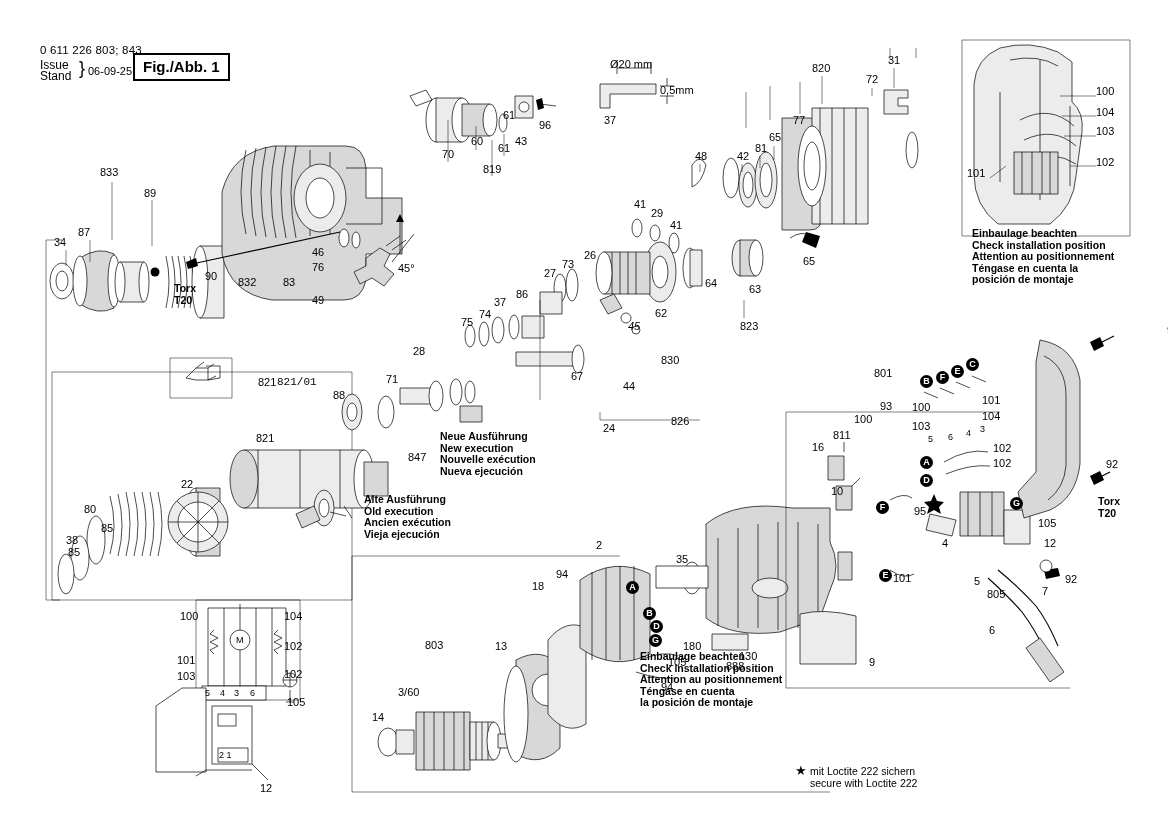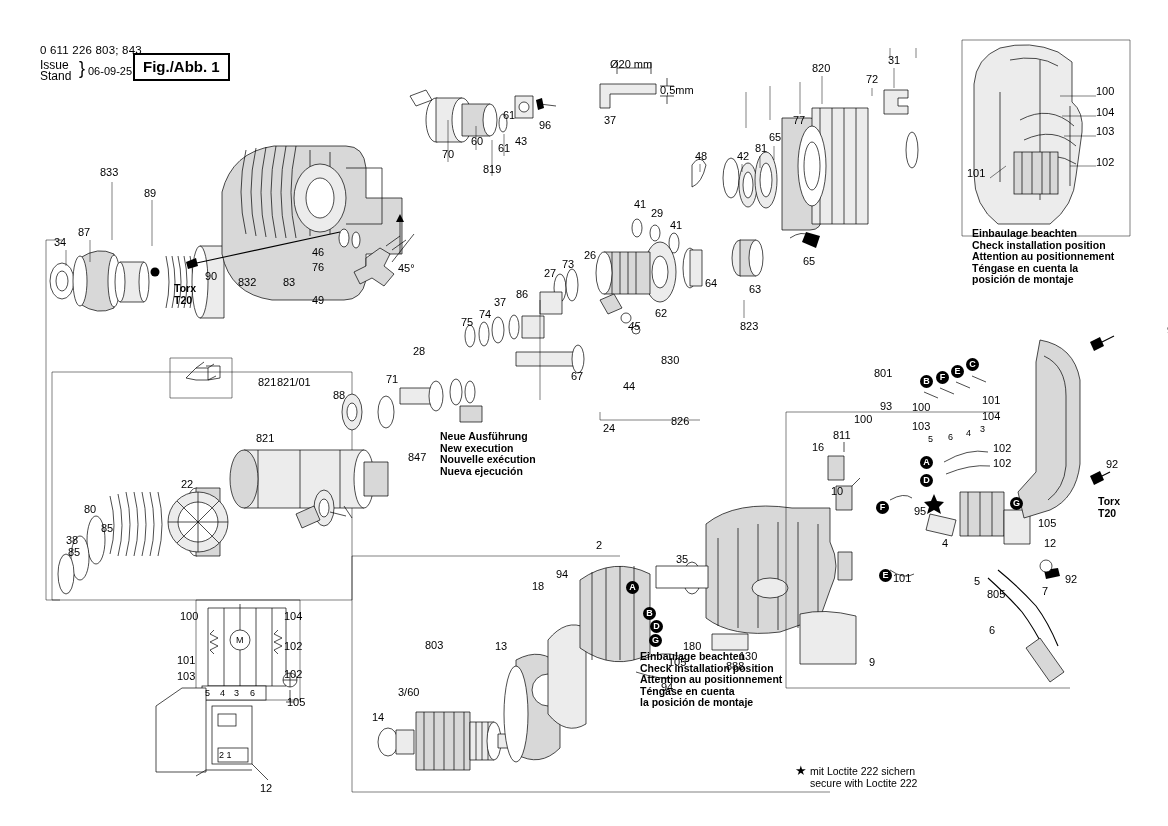--- a/index.html
+++ b/index.html
@@ -365,21 +365,21 @@
   <div class="lbl" style="left:661px;top:354px;">830</div>
   <div class="lbl" style="left:628px;top:320px;font-style:italic;">45</div>
   <div class="lbl" style="left:623px;top:380px;">44</div>
   <div class="lbl" style="left:571px;top:370px;">67</div>
   <div class="lbl" style="left:603px;top:422px;">24</div>
   <div class="lbl" style="left:671px;top:415px;">826</div>
   <div class="lbl" style="left:413px;top:345px;">28</div>
   <div class="lbl" style="left:386px;top:373px;">71</div>
   <div class="lbl" style="left:333px;top:389px;">88</div>
   <div class="lbl" style="left:258px;top:376px;">821</div>
-  <div class="lbl" style="left:277px;top:376px;">821/01</div>
+  <div class="lbl" style="left:277px;top:376px;font-family:Liberation Mono, monospace;">821/01</div>
   <div class="lbl" style="left:256px;top:432px;">821</div>
   <div class="lbl" style="left:408px;top:451px;">847</div>
   <div class="lbl" style="left:181px;top:478px;">22</div>
   <div class="lbl" style="left:84px;top:503px;">80</div>
   <div class="lbl" style="left:101px;top:522px;">85</div>
   <div class="lbl" style="left:66px;top:534px;">38</div>
   <div class="lbl" style="left:68px;top:546px;">85</div>
 
   <div class="lbl" style="left:874px;top:367px;">801</div>
   <div class="lbl" style="left:880px;top:400px;">93</div>
@@ -463,20 +463,24 @@
 
   <div class="blk b" style="left:972px;top:228px;">Einbaulage beachten
 Check installation position
 Attention au positionnement
 Téngase en cuenta la
 posición de montaje</div>
   <div class="blk b" style="left:440px;top:431px;">Neue Ausführung
 New execution
 Nouvelle exécution
 Nueva ejecución</div>
+  <div class="blk b" style="left:364px;top:494px;">Alte Ausführung
+Old execution
+Ancien exécution
+Vieja ejecución</div>
   <div class="blk b" style="left:640px;top:651px;">Einbaulage beachten
 Check installation position
 Attention au positionnement
 Téngase en cuenta
 la posición de montaje</div>
   <div class="blk" style="left:810px;top:766px;">mit Loctite 222 sichern
 secure with Loctite 222</div>
   <div class="star" style="left:795px;top:763px;">★</div>
   <div class="blk b" style="left:174px;top:283px;">Torx
 T20</div>

